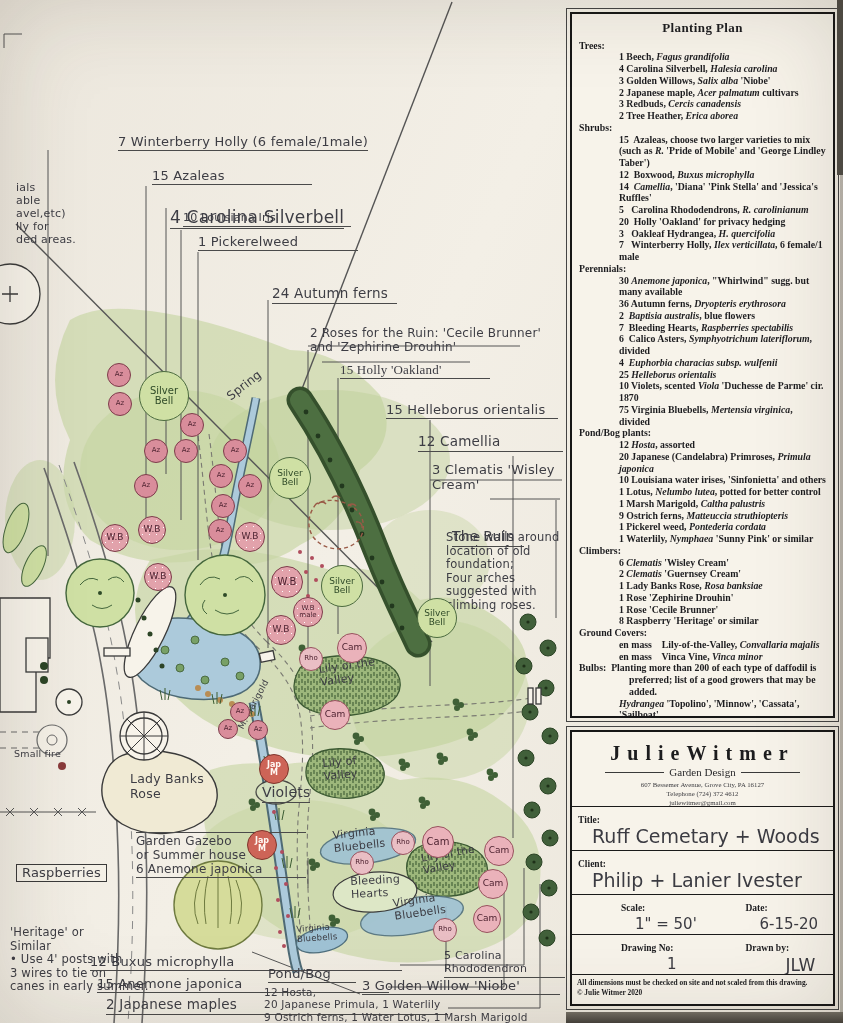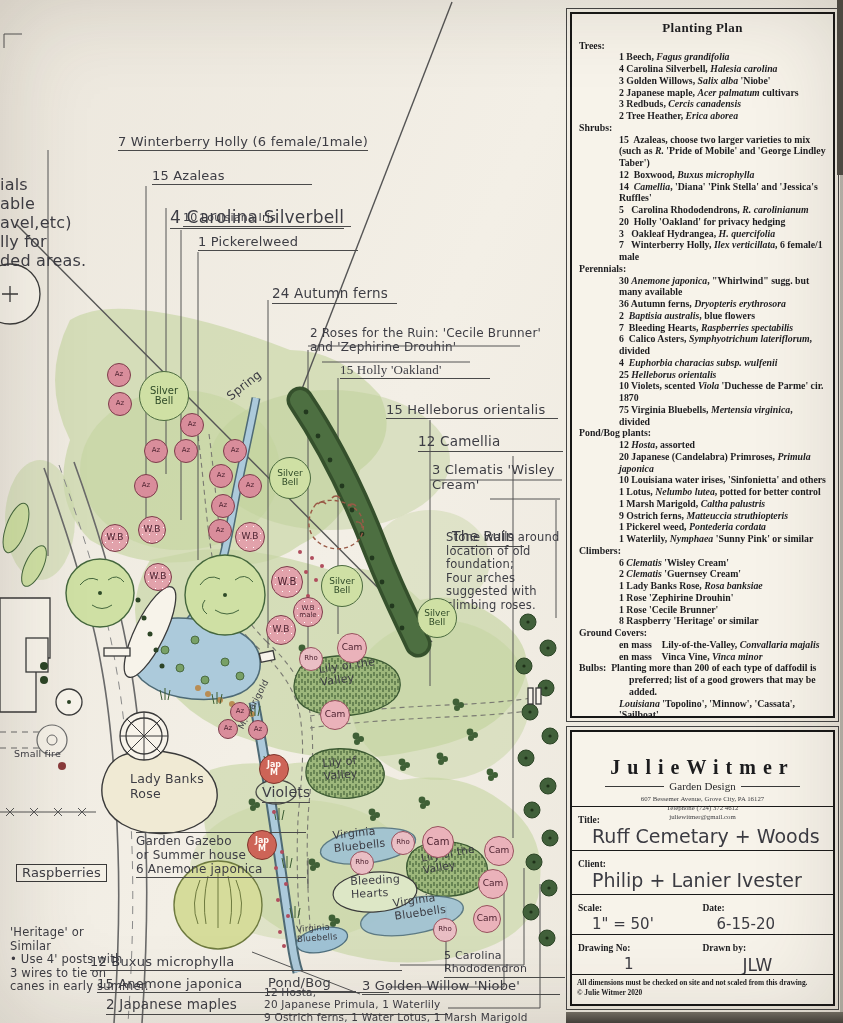--- a/index.html
+++ b/index.html
@@ -40,32 +40,32 @@
     font-family:"Liberation Serif",serif;font-size:9.8px;line-height:1.2;font-weight:600;}
   .pp-title{text-align:center;font-size:13px;font-weight:bold;
     letter-spacing:.4px;margin:2px 0 4px 0;}
   .sec-line{white-space:pre-wrap;}
   .sec-line.with-note{padding-left:50px;text-indent:-50px;}
   .sec-t{font-weight:bold;}
   .plant-item{white-space:pre-wrap;padding-left:40px;}
 
   .tb{left:570px;top:730px;width:265px;height:276px;display:flex;flex-direction:column;
     font-family:"Liberation Serif",serif;}
-  .tb-header{height:74px;text-align:center;padding-top:24px;box-sizing:border-box;}
+  .tb-header{height:74px;text-align:center;padding-top:10px;box-sizing:border-box;}
   .tb-brand{font-size:20px;letter-spacing:7px;color:#1c1c1e;font-weight:600;}
   .tb-tagline{display:flex;align-items:center;width:205px;margin:1px auto 0 auto;font-size:11px;color:#2a2a2c;}
   .tb-tagline::before,.tb-tagline::after{content:"";flex:1;border-top:1.2px solid #3a3a3a;margin:0 5px;}
   .tb-addr{font-size:6.8px;line-height:1.3;color:#3c3c40;margin-top:3px;}
   .tb-row{border-top:1.7px solid #1a1a1a;box-sizing:border-box;padding:2px 6px 0 6px;}
   .tb-label{font-size:9.5px;font-weight:bold;}
   .tb-client{height:44px;}
   .tb-titlerow{height:44px;}
   .tb-val-lg{font-size:19px;margin:-2px 0 0 14px;white-space:nowrap;}
   .tb-split{height:40px;display:flex;}
-  .tb-cell{flex:1;}
+  .tb-cell{flex:1;margin-left:43px;}
   .tb-val-md{font-size:15px;margin:0 0 0 14px;}
   .tb-drawrow{height:40px;display:flex;}
   .tb-footer{flex:1;border-top:1.7px solid #1a1a1a;padding:3px 5px;font-size:7.4px;font-weight:bold;line-height:1.35;}
 </style>
 </head>
 <body>
 
 <div class="photo">
 
   <div class="plan">
@@ -322,38 +322,38 @@
         Cream'</div>
         <div class="plan-label ul" style="left: 452px; top: 528px; font-size: 14px; min-width: 72px;">The Ruin</div>
         <div class="plan-label" style="left: 446px; top: 531px; font-size: 11.5px;">Stone walls around
 location of old
 foundation;
  Four arches
    suggested with
     climbing roses.</div>
         <div class="plan-label" style="left: 224px; top: 392px; font-size: 12px; transform: rotate(-38deg);">Spring</div>
         <div class="plan-label" style="left: 14px; top: 748px; font-size: 9.5px;">Small fire</div>
-        <div class="plan-label" style="left: 0px; top: 176px; font-size: 16px;">ials
+        <div class="plan-label" style="left: 0px; top: 182px; font-size: 11px; padding-left: 16px;">ials
 able
 avel,etc)
 lly for
 ded areas.</div>
         <div class="plan-label box" style="left: 16px; top: 864px; font-size: 13px;">Raspberries</div>
         <div class="plan-label" style="left: 10px; top: 890px; font-size: 11.5px; margin-top: 36px;">'Heritage' or
  Similar
 • Use 4' posts with
 3 wires to tie on
 canes in early summer.</div>
         <div class="plan-label ruled ul" style="left: 136px; top: 832px; font-size: 12px; min-width: 170px;">Garden Gazebo
 or Summer house
 6 Anemone japonica</div>
         <div class="plan-label ul" style="left: 90px; top: 954px; font-size: 13px; min-width: 312px;">12 Buxus microphylla</div>
         <div class="plan-label ul" style="left: 97px; top: 976px; font-size: 13px; min-width: 292px;">15 Anemone japonica</div>
         <div class="plan-label ul" style="left: 106px; top: 997px; font-size: 13.5px; min-width: 342px;">2 Japanese maples</div>
-        <div class="plan-label ul" style="left: 268px; top: 966px; font-size: 13px; min-width: 88px; margin-top: 9px;">Pond/Bog</div>
+        <div class="plan-label ul" style="left: 268px; top: 966px; font-size: 13px; min-width: 88px;">Pond/Bog</div>
         <div class="plan-label" style="left: 264px; top: 986px; font-size: 10.5px;">12 Hosta,
 20 Japanese Primula, 1 Waterlily
 9 Ostrich ferns, 1 Water Lotus, 1 Marsh Marigold</div>
         <div class="plan-label ul" style="left: 362px; top: 978px; font-size: 13px; min-width: 198px;">3 Golden Willow 'Niobe'</div>
         <div class="plan-label ul" style="left: 444px; top: 950px; font-size: 11px; min-width: 120px;">5 Carolina Rhododendron</div>
         <div class="plan-label" style="left: 130px; top: 772px; font-size: 12.5px;">Lady Banks
 Rose</div>
         <div class="plan-label" style="left: 318px; top: 664px; font-size: 11px; transform: rotate(-8deg);">Lily of the
    Valley</div>
         <div class="plan-label" style="left: 322px; top: 758px; font-size: 11px; transform: rotate(-5deg);">Lily of
@@ -458,21 +458,21 @@
         <div class="plant-item"><span>6 </span><i>Clematis</i><span> 'Wisley Cream'</span></div>
         <div class="plant-item"><span>2 </span><i>Clematis</i><span> 'Guernsey Cream'</span></div>
         <div class="plant-item"><span>1 Lady Banks Rose, </span><i>Rosa banksiae</i><span></span></div>
         <div class="plant-item"><span>1 Rose 'Zephirine Drouhin'</span></div>
         <div class="plant-item"><span>1 Rose 'Cecile Brunner'</span></div>
         <div class="plant-item"><span>8 Raspberry 'Heritage' or similar</span></div>
         <div class="sec-line"><span class="sec-t">Ground Covers:</span></div>
         <div class="plant-item"><span>en mass    Lily-of-the-Valley, </span><i>Convallaria majalis</i><span></span></div>
         <div class="plant-item"><span>en mass    Vinca Vine, </span><i>Vinca minor</i><span></span></div>
         <div class="sec-line with-note"><span class="sec-t">Bulbs:</span><span>  Planting more than 200 of each type of daffodil is preferred; list of a good growers that may be added.</span></div>
-        <div class="plant-item"><span></span><i>Louisiana</i><span> 'Topolino', 'Minnow', 'Cassata', 'Sailboat'</span></div>
+        <div class="plant-item"><span></span><i>Hydrangea</i><span> 'Topolino', 'Minnow', 'Cassata', 'Sailboat'</span></div>
       </div>
   </div>
 
   <div class="panel tb">
     <div class="tb-header">
       <div class="tb-brand">JulieWitmer</div>
       <div class="tb-tagline">
           <span>Garden Design</span>
         </div>
       <div class="tb-addr">

